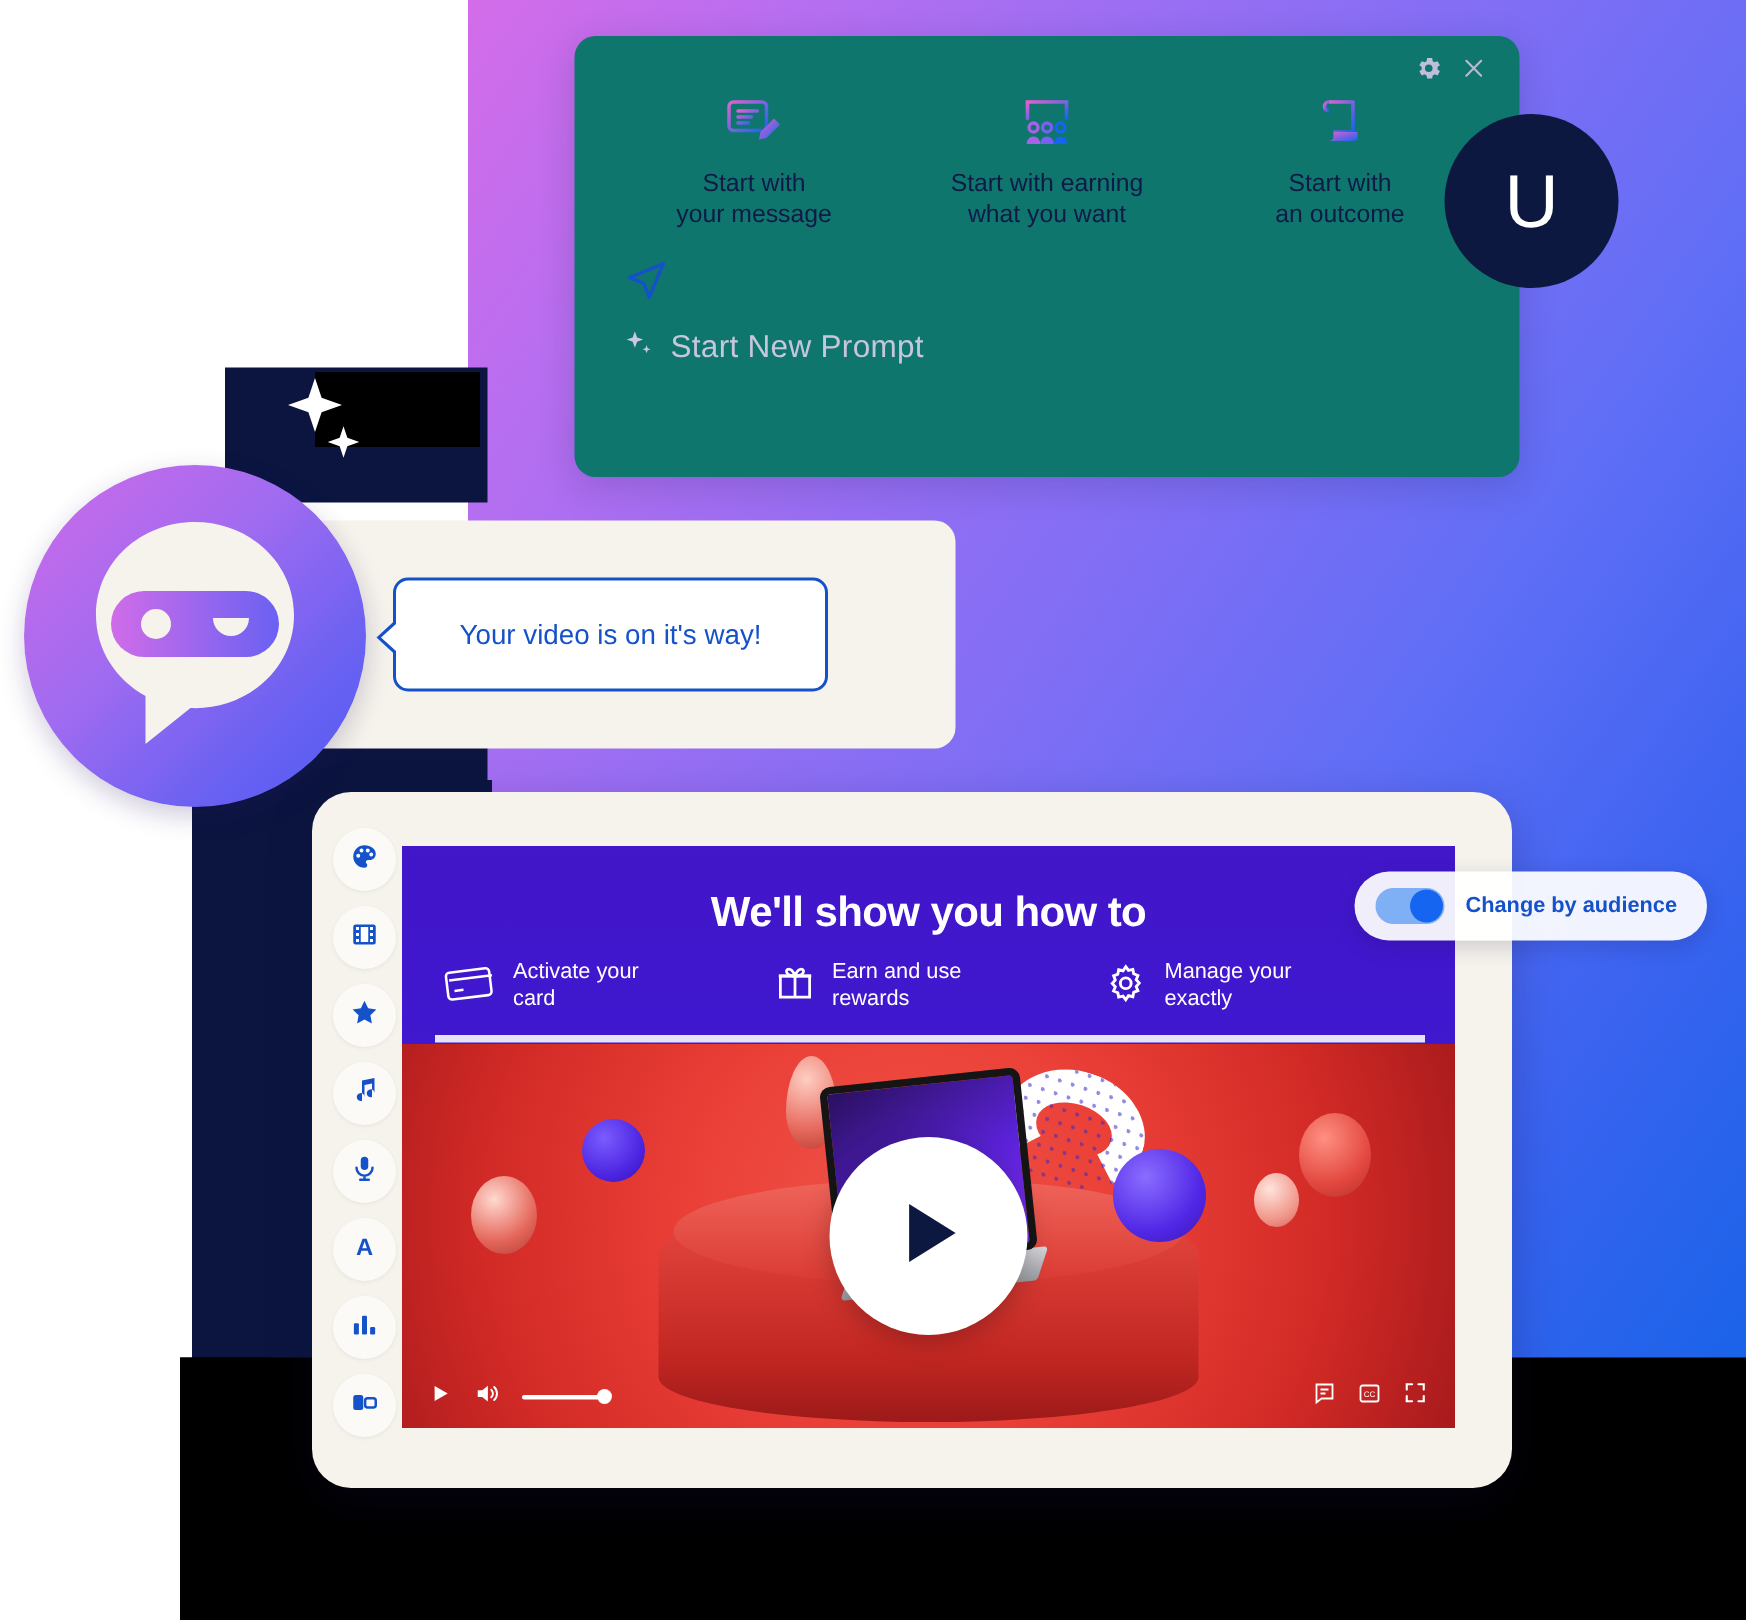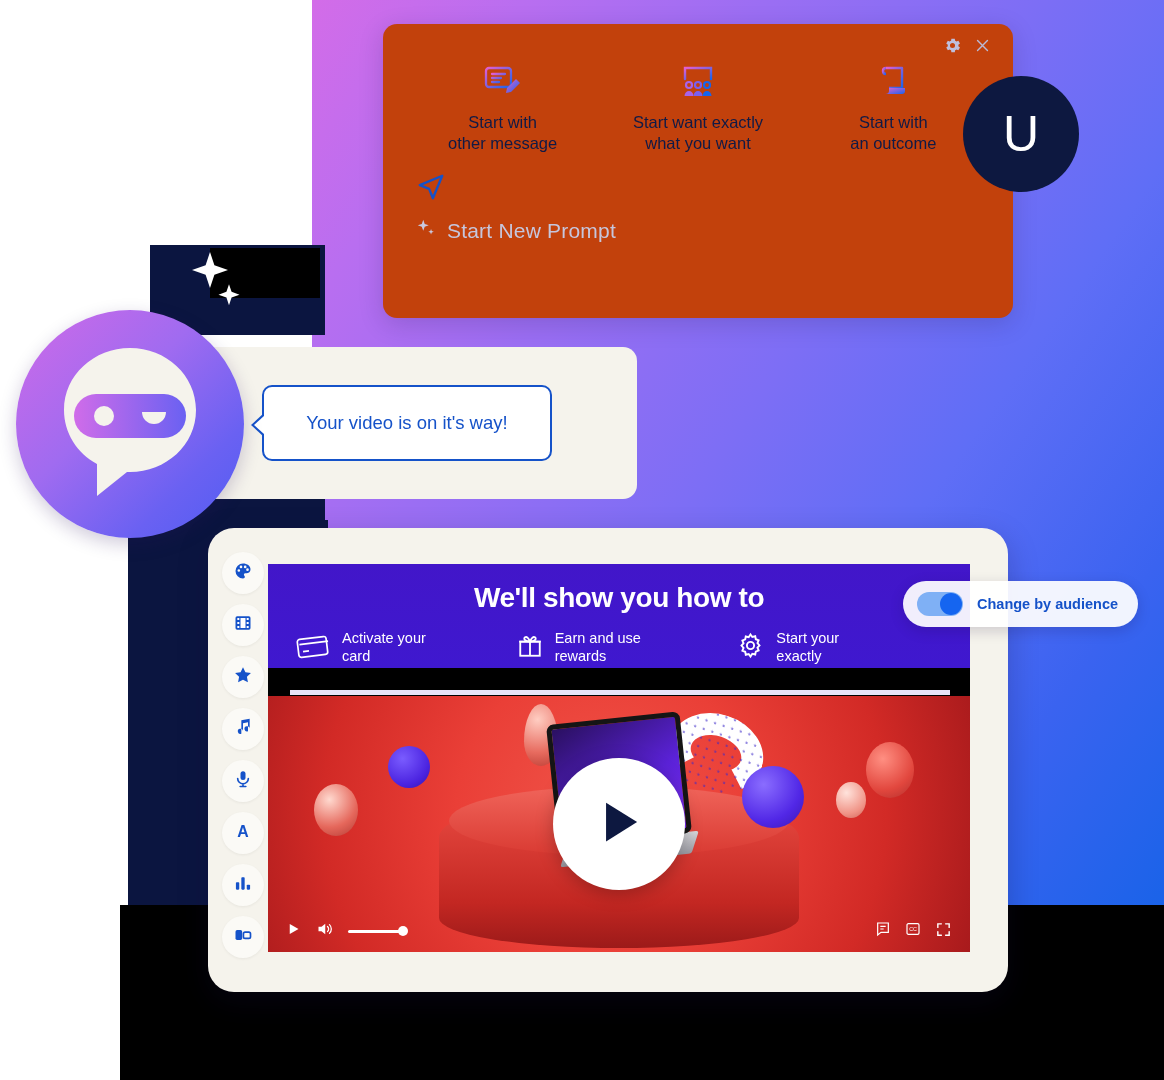--- a/index.html
+++ b/index.html
@@ -38,21 +38,21 @@
   .bb3 { left: 120px; top: 905px; width: 60px; height: 175px; }
 
   
   .sparkle { position: absolute; color: #fff; line-height: 1; }
   .spk1 { left: 186px; top: 250px; font-size: 48px; }
   .spk2 { left: 215px; top: 283px; font-size: 26px; }
 
   
   .prompt-card {
     position: absolute; left: 383px; top: 24px; width: 630px; height: 294px;
-    background: #c2410c; border-radius: 14px;
+    background: #0f766e; border-radius: 14px;
     box-shadow: 0 6px 24px rgba(30,20,70,.18);
   }
   .card-tools { position: absolute; right: 22px; top: 12px; display: flex; gap: 12px; align-items: center; }
   .card-tools svg { display: block; }
 
   .starters { display: flex; padding: 36px 26px 0 26px; gap: 8px; }
   .starter { flex: 1; text-align: center; }
   .starter .ico { height: 42px; display: flex; align-items: center; justify-content: center; margin-bottom: 10px; }
   .starter .lbl {
     font-size: 16.5px; color: #101a46; line-height: 1.26; font-weight: 400;
@@ -120,23 +120,23 @@
     width: 42px; height: 42px; border-radius: 50%; background: #fbfaf6;
     display: flex; align-items: center; justify-content: center; cursor: pointer;
     box-shadow: 0 1px 3px rgba(0,0,0,.06);
   }
 
   .video-wrap {
     position: absolute; left: 60px; top: 36px; width: 702px; height: 388px;
     overflow: hidden; background: #000;
   }
   .v-header {
-    position: absolute; left: 0; top: 0; width: 100%; height: 104px;
+    position: absolute; left: 0; top: 0; width: 100%; height: 132px;
     background: linear-gradient(180deg,#4216c9 0%, #3f18cf 100%);
-    padding-top: 18px;
+    padding-top: 28px;
   }
   .v-title {
     text-align: center; color: #fff; font-size: 28px; font-weight: 700;
     letter-spacing: -.4px;
   }
   .v-features { display: flex; gap: 16px; padding: 16px 28px 0 28px; }
   .v-feat { flex: 1; display: flex; align-items: center; gap: 12px; color: #fff; }
   .v-feat .fl { font-size: 14.5px; line-height: 1.22; }
   .v-divider { position: absolute; left: 22px; top: 126px; width: 660px; height: 5px; background: #e7e3f7; }
 
@@ -250,21 +250,21 @@
                   <stop offset="1" stop-color="#1565f0"></stop>
                 </linearGradient>
               </defs>
             <rect x="3" y="4" width="25" height="19" rx="3" fill="none" stroke="url(#g1)" stroke-width="2.3"></rect>
             <path d="M9 10h13M9 14h9M9 18h7" stroke="url(#g1)" stroke-width="2.3" stroke-linecap="round"></path>
             <path d="M24 24l9-9 4 4-9 9-5 1z" fill="url(#g1)"></path>
           </svg>
         </div>
         <div class="lbl">
           <div>Start with</div>
-          <div>other message</div>
+          <div>your message</div>
         </div>
       </div>
 
       <div class="starter">
         <div class="ico">
           <svg width="40" height="36" viewBox="0 0 40 36">
             <defs>
                 <linearGradient id="g2" x1="0" y1="0" x2="1" y2="1">
               <stop offset="0" stop-color="#e35fd1"></stop>
                   <stop offset="1" stop-color="#1565f0"></stop>
@@ -273,21 +273,21 @@
             <path d="M7 16V5h26v11" fill="none" stroke="url(#g2)" stroke-width="2.4" stroke-linecap="round"></path>
             <circle cx="11" cy="22" r="3" fill="none" stroke="#a763e8" stroke-width="2.2"></circle>
             <path d="M6.5 33c0-3 2-5 4.5-5s4.5 2 4.5 5z" fill="#a763e8"></path>
             <circle cx="20" cy="22" r="3" fill="none" stroke="#7a5ff0" stroke-width="2.2"></circle>
             <path d="M15.5 33c0-3 2-5 4.5-5s4.5 2 4.5 5z" fill="#7a5ff0"></path>
             <circle cx="29" cy="22" r="3" fill="none" stroke="#1565f0" stroke-width="2.2"></circle>
             <path d="M24.5 33c0-3 2-5 4.5-5s4.5 2 4.5 5z" fill="#1565f0"></path>
           </svg>
         </div>
         <div class="lbl">
-          <div>Start want exactly</div>
+          <div>Start with earning</div>
           <div>what you want</div>
         </div>
       </div>
 
       <div class="starter">
         <div class="ico">
           <svg width="36" height="36" viewBox="0 0 36 36">
             <defs>
                 <linearGradient id="g3" x1="0" y1="0" x2="1" y2="1">
               <stop offset="0" stop-color="#e35fd1"></stop>
@@ -462,21 +462,21 @@
           </div>
 
           <div class="v-feat">
             <span>
               <svg width="27" height="27" viewBox="0 0 24 24" fill="none" stroke="#fff" stroke-width="1.7">
                 <circle cx="12" cy="12" r="3.2"></circle>
                 <path d="M12 2.2l1.6 2.2 2.6-.6.5 2.6 2.5 1-1 2.5 1.8 2-1.8 2 1 2.5-2.5 1-.5 2.6-2.6-.6L12 21.8l-1.6-2.2-2.6.6-.5-2.6-2.5-1 1-2.5-1.8-2 1.8-2-1-2.5 2.5-1 .5-2.6 2.6.6z"></path>
               </svg>
             </span>
             <span class="fl">
-              <span>Start your</span><br>
+              <span>Manage your</span><br>
               <span>exactly</span>
             </span>
           </div>
         </div>
         <div class="v-divider"></div>
       </div>
 
       <div class="v-scene">
         <div class="v-bg"></div>
         <div class="ball b6"></div>

